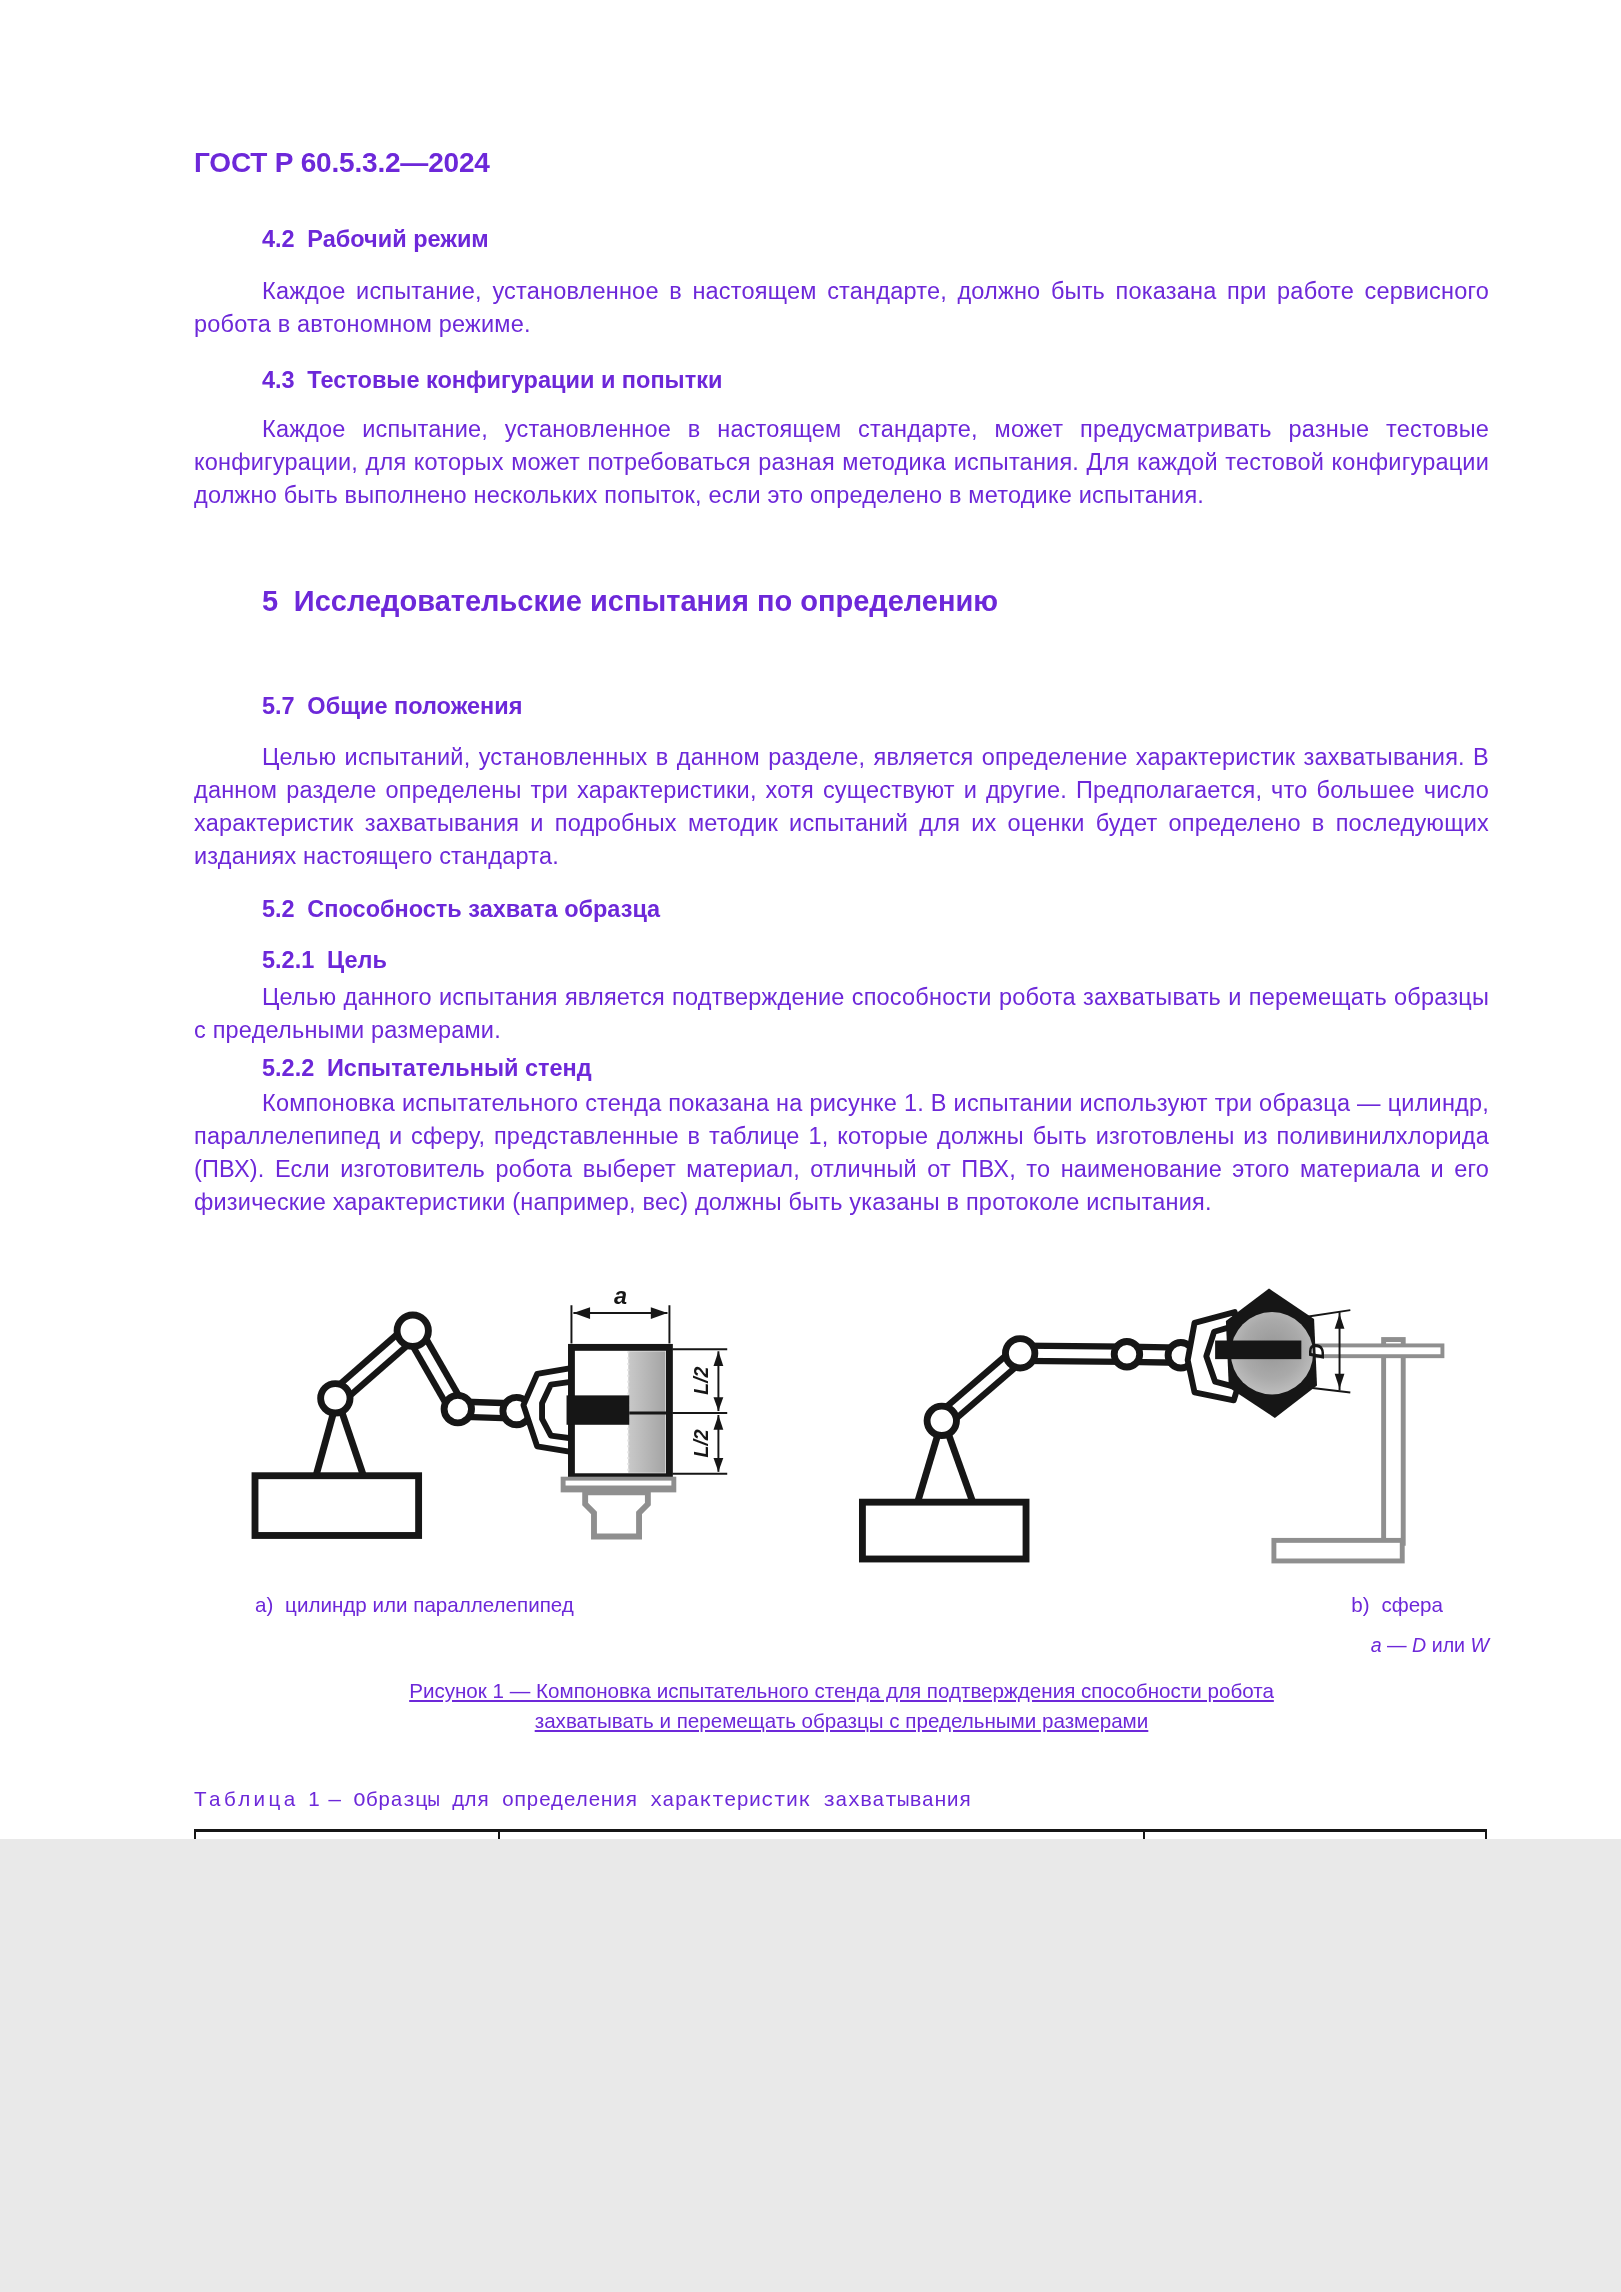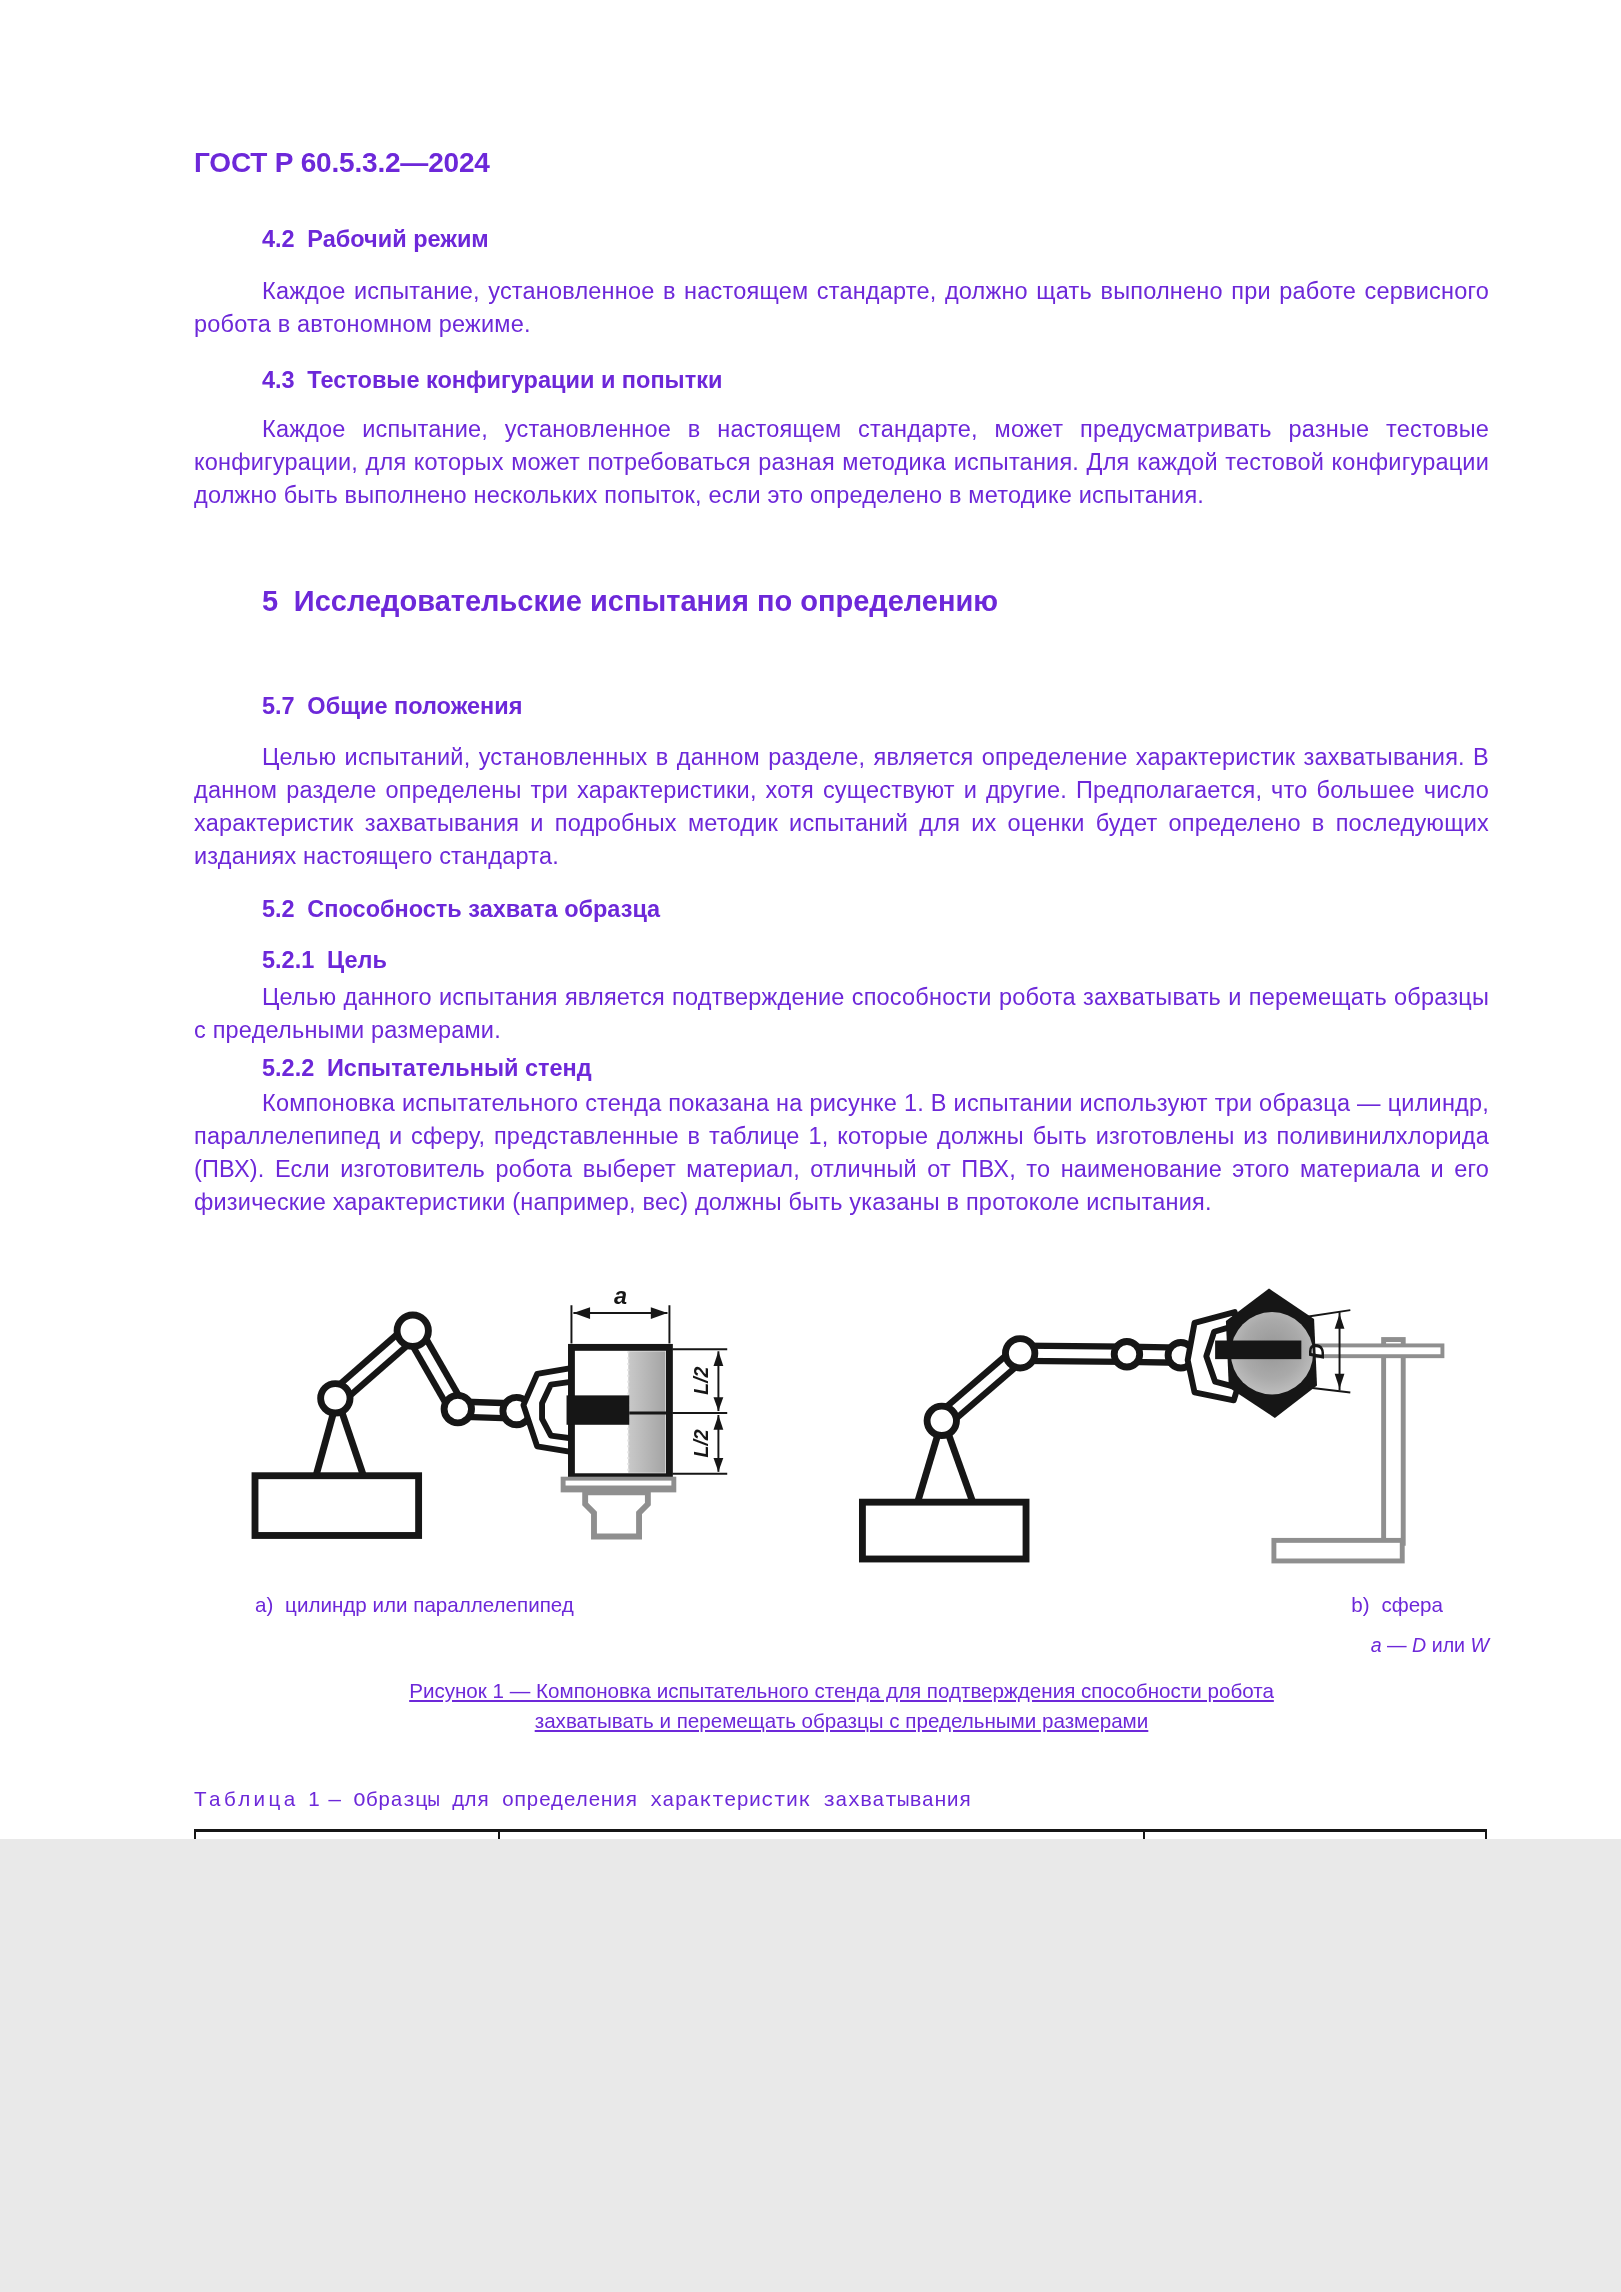--- a/index.html
+++ b/index.html
@@ -39,21 +39,21 @@
   .dimlbl{font-style:italic;font-weight:bold;}
 </style>
 </head>
 <body>
 
 <div class="page">
 
   <div class="abs doc-header">ГОСТ Р 60.5.3.2—2024</div>
 
   <div class="abs h" style="top:225px"><span>4.2</span><span class="ht">Рабочий режим</span></div>
-  <p class="abs body-p" style="top:275px">Каждое испытание, установленное в настоящем стандарте, должно щать выполнено при работе сервисного робота в автономном режиме.</p>
+  <p class="abs body-p" style="top:275px">Каждое испытание, установленное в настоящем стандарте, должно быть показана при работе сервисного робота в автономном режиме.</p>
 
   <div class="abs h" style="top:366px"><span>4.3</span><span class="ht">Тестовые конфигурации и попытки</span></div>
   <p class="abs body-p" style="top:413px">Каждое испытание, установленное в настоящем стандарте, может предусматривать разные те­стовые конфигурации, для которых может потребоваться разная методика испытания. Для каждой те­стовой конфигурации должно быть выполнено нескольких попыток, если это определено в методике испытания.</p>
 
   <div class="abs h5big" style="top:580px">
     <div class="l1"><span>5</span><span class="ht5">Исследовательские испытания по определению</span></div>
   </div>
 
   <div class="abs h" style="top:692px"><span>5.7</span><span class="ht">Общие положения</span></div>
   <p class="abs body-p" style="top:741px">Целью испытаний, установленных в данном разделе, является определение характеристик за­хватывания. В данном разделе определены три характеристики, хотя существуют и другие. Предпола­гается, что большее число характеристик захватывания и подробных методик испытаний для их оценки будет определено в последующих изданиях настоящего стандарта.</p>

